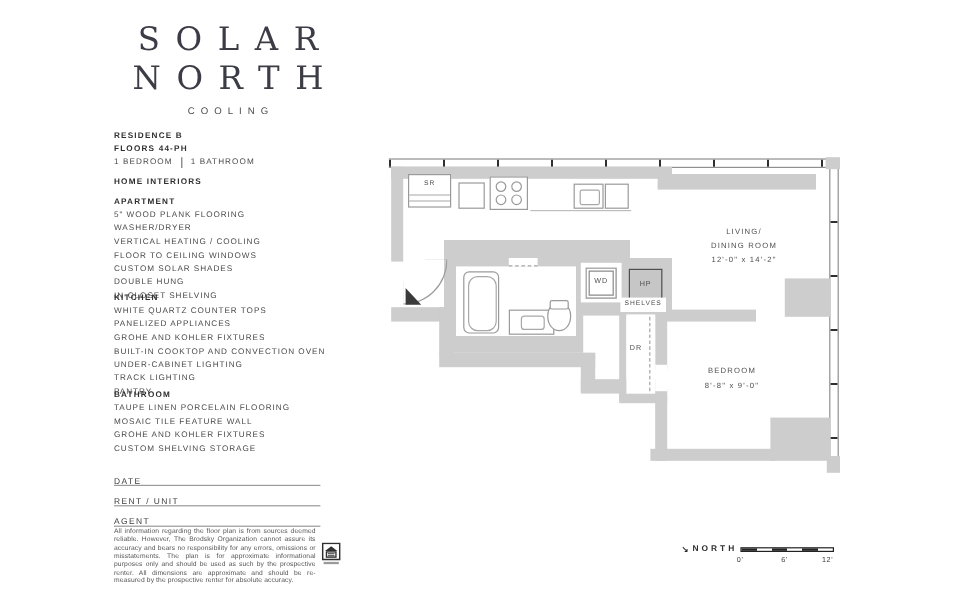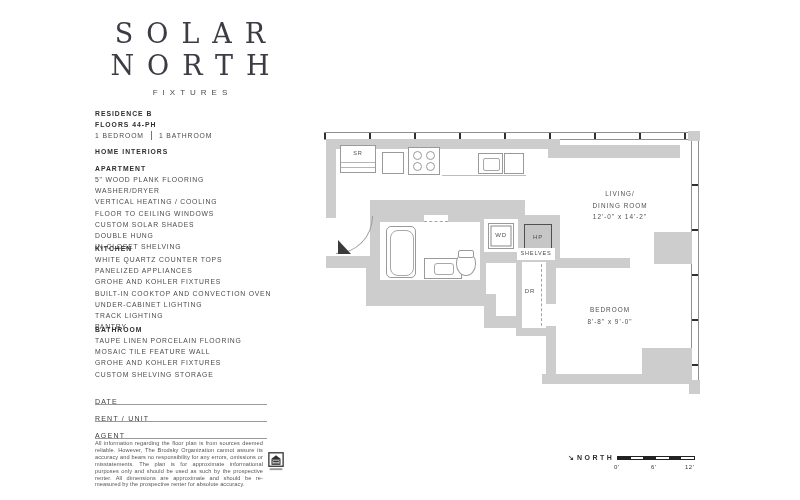--- a/index.html
+++ b/index.html
@@ -63,21 +63,21 @@
   #eho{left:268px;top:452px;}
 </style>
 </head>
 <body>
 
 <div id="page">
 
   <div id="logo" class="abs">
     <div class="logo-line">SOLAR</div>
     <div class="logo-line">NORTH</div>
-    <div class="logo-sub">FIXTURES</div>
+    <div class="logo-sub">COOLING</div>
   </div>
 
   <div class="abs sideblock" style="top:108px;">
     <div class="hd">RESIDENCE B</div>
     <div class="hd">FLOORS 44-PH</div>
     <div class="cfgrow" style="margin-top:1px;">
       <span>1 BEDROOM</span>
       <span class="cfgdiv"></span>
       <span>1 BATHROOM</span>
     </div>

